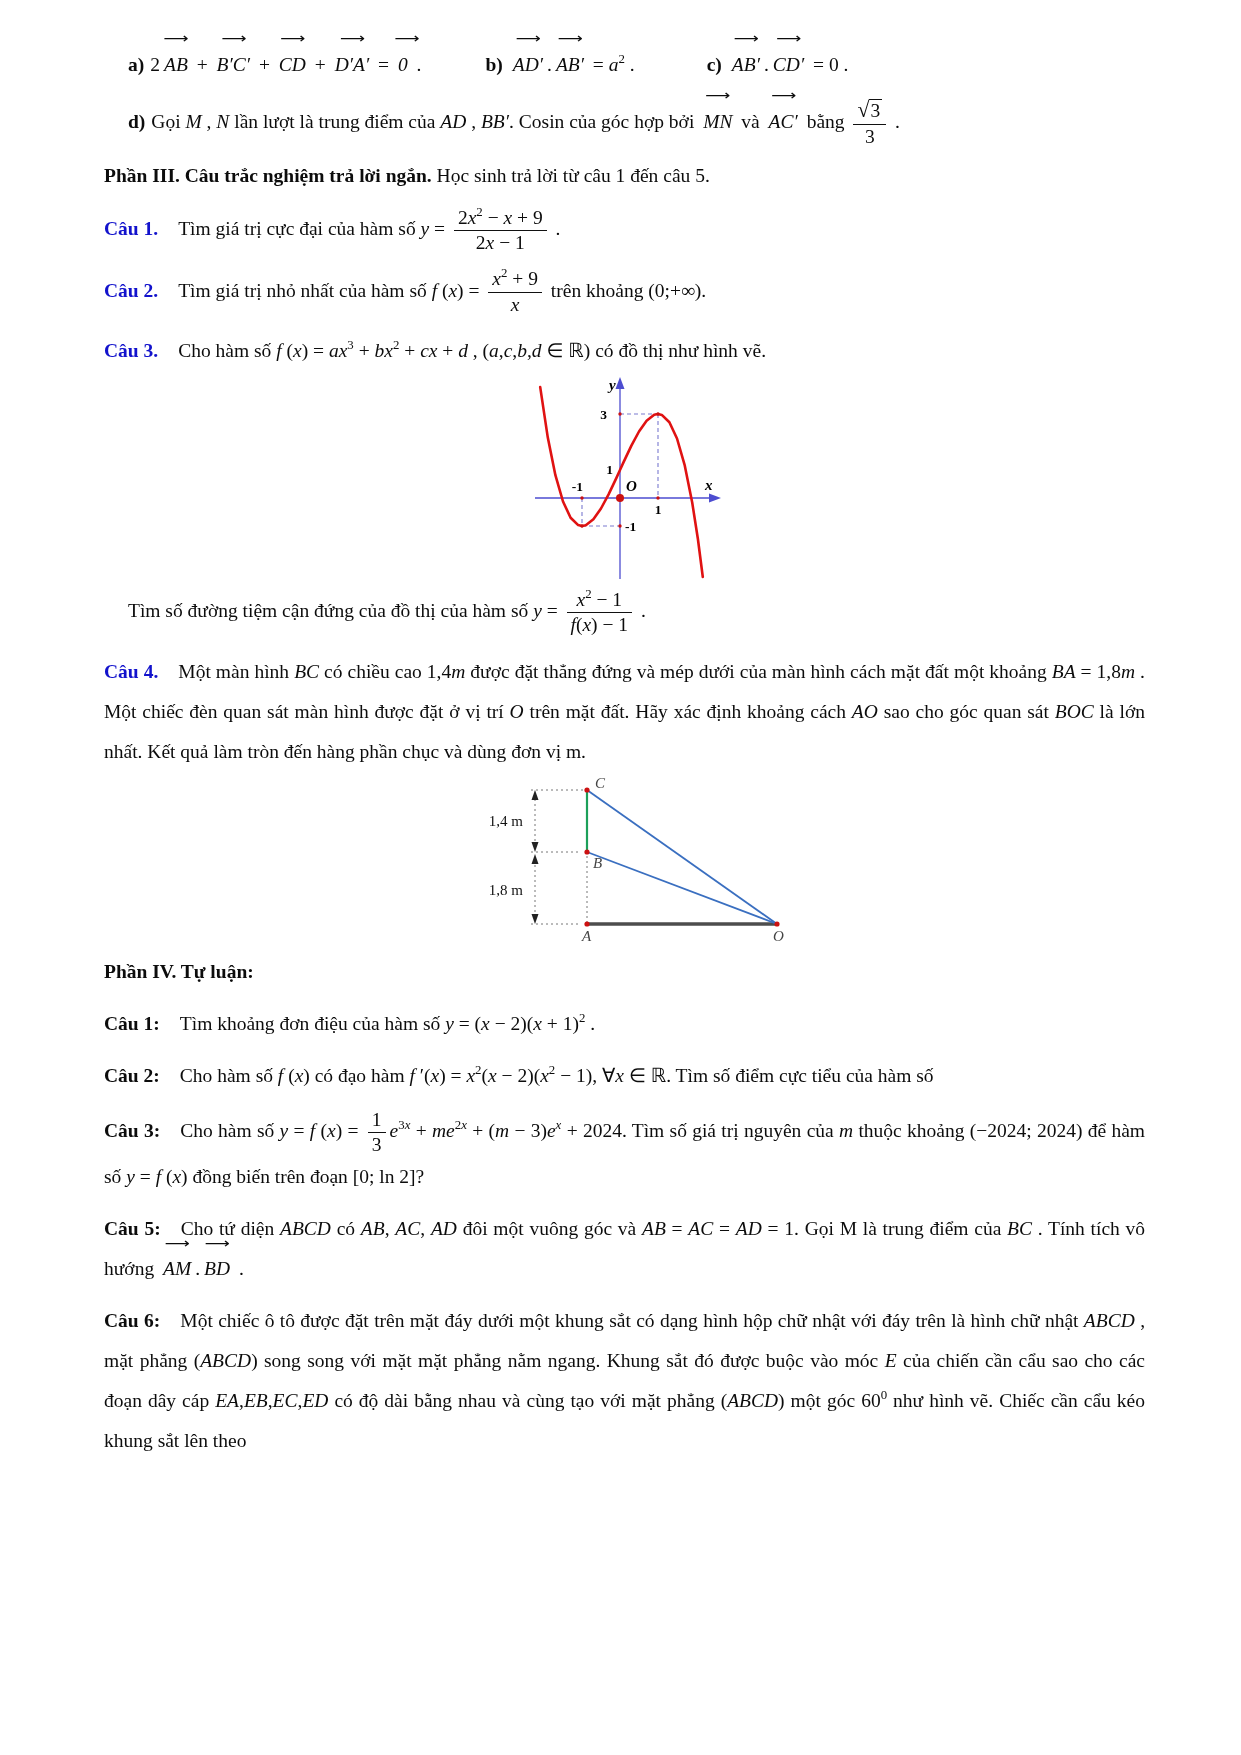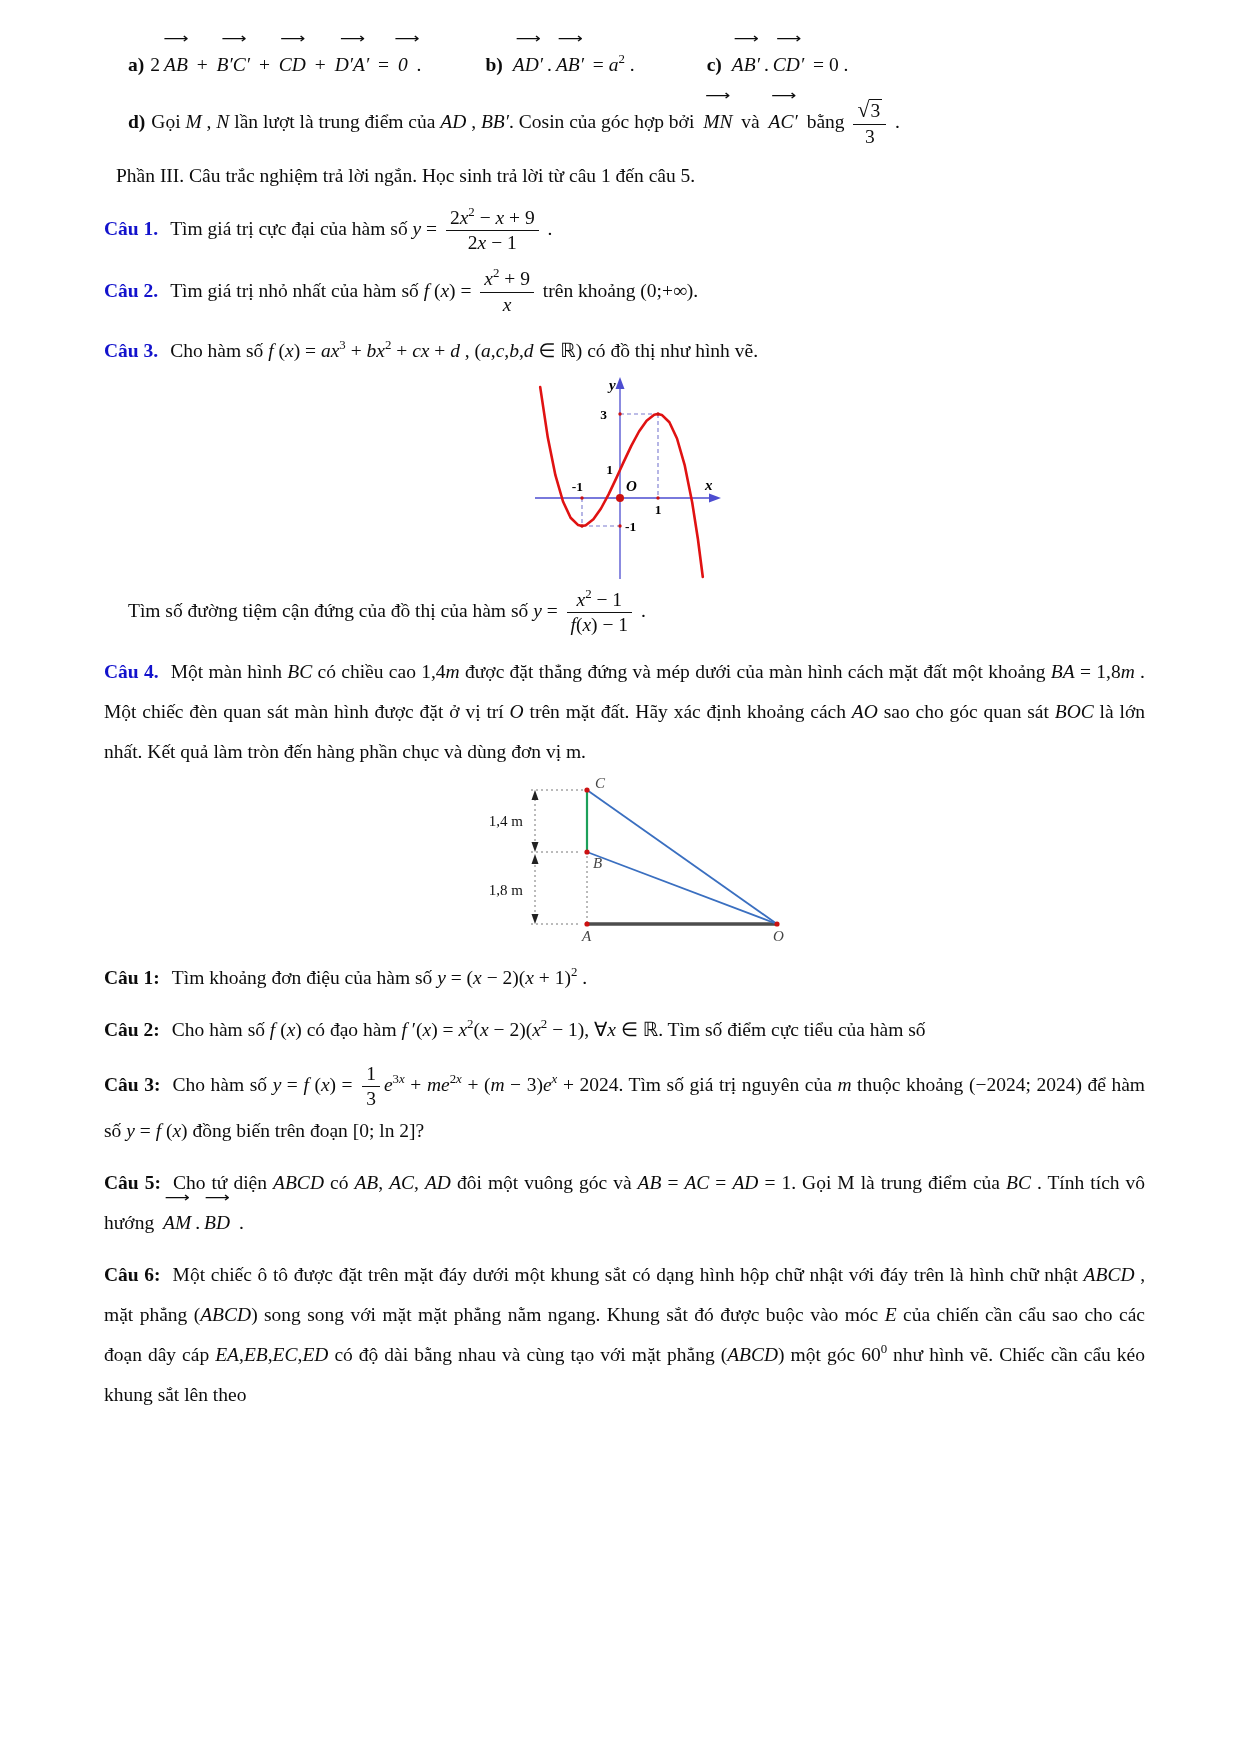--- a/index.html
+++ b/index.html
@@ -7,23 +7,23 @@
         padding:44px 96px 0 104px;font-family:"Liberation Serif",serif;color:#0c0c0c;
         overflow:hidden;position:relative;}
   .para{font-size:19.5px;line-height:2.05;margin:0;}
   .just{text-align:justify;}
   .mt6{margin-top:6px}.mt10{margin-top:10px}.mt12{margin-top:12px}.mt14{margin-top:14px}
   .row-abc{display:flex;font-size:19.5px;line-height:2.2;padding-left:24px;}
   .stmt{white-space:nowrap;}
   .stmt-b{margin-left:64px;}
   .stmt-c{margin-left:72px;}
   .lbl{font-weight:700;margin-right:6px;}
-  .qlbl{font-weight:700;margin-right:12px;}
+  .qlbl{font-weight:700;margin-right:20px;}
   .blue{color:var(--lblue,#1212cc);}
-  .hb{font-weight:400;margin-left:12px;}
+  .hb{font-weight:700;}
   .indent{padding-left:24px;}
   
   .i{font-style:italic;}
   .sup{font-size:0.66em;vertical-align:0.6em;line-height:0;}
   .vec{position:relative;display:inline-block;font-style:italic;margin:0 2px;padding:0 2px;}
   .varr{position:absolute;left:0;right:0;top:-0.95em;font-size:0.72em;font-style:normal;
         text-align:center;line-height:1;font-family:"DejaVu Sans",sans-serif;
         transform:scaleX(1.25);transform-origin:center;}
   .frac{display:inline-block;vertical-align:middle;text-align:center;margin:0 4px;line-height:1.25;}
   .fnum{display:block;padding:0 4px;}
@@ -128,20 +128,21 @@
 
       <text x="160" y="14" font-size="15" font-style="italic" fill="#444444">C</text>
       <text x="158" y="94" font-size="15" font-style="italic" fill="#444444">B</text>
       <text x="147" y="167" font-size="15" font-style="italic" fill="#444444">A</text>
       <text x="338" y="167" font-size="15" font-style="italic" fill="#444444">O</text>
       <text x="88" y="52" font-size="15" text-anchor="end" fill="#111">1,4 m</text>
       <text x="88" y="121" font-size="15" text-anchor="end" fill="#111">1,8 m</text>
     </svg>
   </figure>
 
+  <p class="para mt6 hb"><span>Phần IV. Tự luận:</span></p>
 
   <p class="para mt12"><span class="qlbl">Câu 1:</span><span>Tìm khoảng đơn điệu của hàm số <span class="i">y</span> = (<span class="i">x</span> − 2)(<span class="i">x</span> + 1)<span class="sup">2</span> .</span></p>
 
   <p class="para mt12"><span class="qlbl">Câu 2:</span><span>Cho hàm số <span class="i">f</span> (<span class="i">x</span>) có đạo hàm <span class="i">f</span> ′(<span class="i">x</span>) = <span class="i">x</span><span class="sup">2</span>(<span class="i">x</span> − 2)(<span class="i">x</span><span class="sup">2</span> − 1), ∀<span class="i">x</span> ∈ ℝ. Tìm số điểm cực tiểu của hàm số</span></p>
 
   <p class="para just mt12"><span class="qlbl">Câu 3:</span><span>Cho hàm số <span class="i">y</span> = <span class="i">f</span> (<span class="i">x</span>) = <span class="frac"><span class="fnum">1</span><span class="fden">3</span></span><span class="i">e</span><span class="sup">3<span class="i">x</span></span> + <span class="i">me</span><span class="sup">2<span class="i">x</span></span> + (<span class="i">m</span> − 3)<span class="i">e</span><span class="sup"><span class="i">x</span></span> + 2024. Tìm số giá trị nguyên của <span class="i">m</span> thuộc khoảng (−2024; 2024) để hàm số <span class="i">y</span> = <span class="i">f</span> (<span class="i">x</span>) đồng biến trên đoạn [0; ln 2]?</span></p>
 
 
   <p class="para just mt12"><span class="qlbl">Câu 5:</span><span>Cho tứ diện <span class="i">ABCD</span> có <span class="i">AB</span>, <span class="i">AC</span>, <span class="i">AD</span> đôi một vuông góc và <span class="i">AB</span> = <span class="i">AC</span> = <span class="i">AD</span> = 1. Gọi M là trung điểm của <span class="i">BC</span> . Tính tích vô hướng <span class="vec">AM<span class="varr">⟶</span></span>.<span class="vec">BD<span class="varr">⟶</span></span> .</span></p>
 

